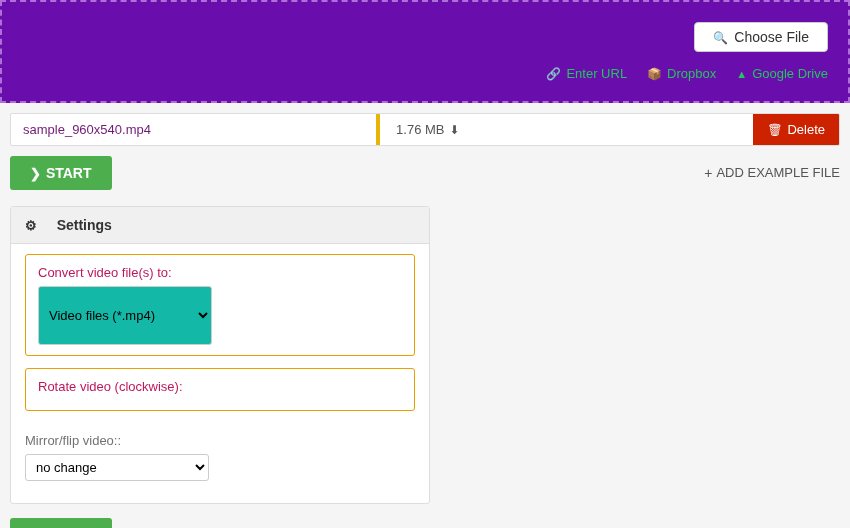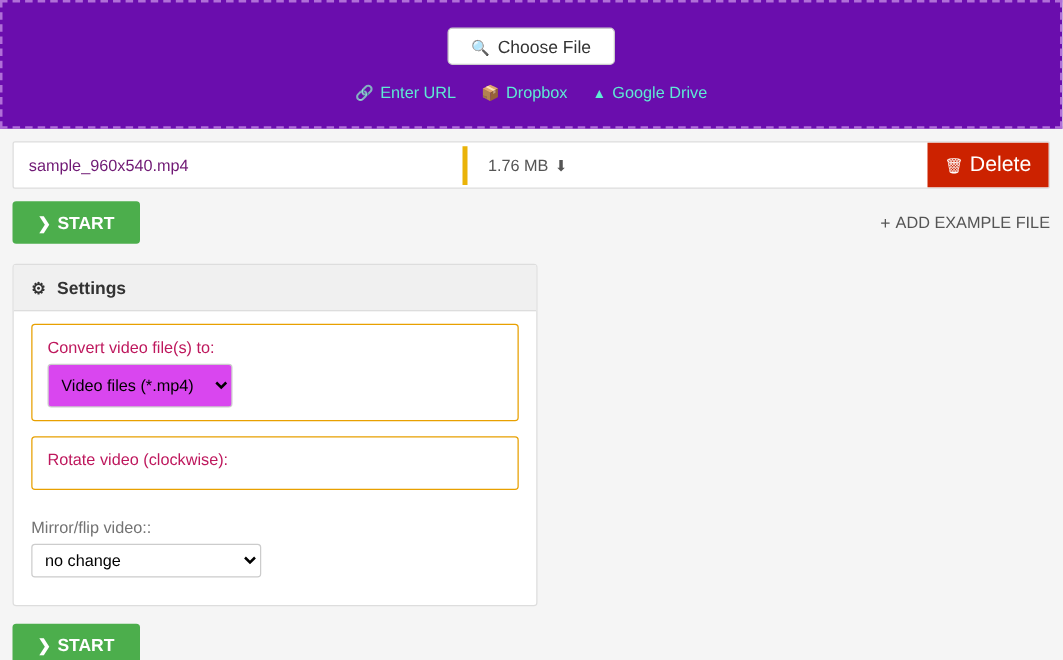--- a/index.html
+++ b/index.html
@@ -9,21 +9,21 @@
       background: #f5f5f5;
       color: #333;
     }
 
     .top-upload-area {
       background: #6a0dad;
       border: 2px dashed #b06fd8;
       padding: 20px;
       display: flex;
       flex-direction: column;
-      align-items: center;
+      align-items: flex-end;
       gap: 14px;
       margin: 0;
     }
 
     .choose-file-btn {
       background: #fff;
       color: #333;
       border: 1px solid #ccc;
       border-radius: 4px;
       padding: 6px 18px;
@@ -34,21 +34,21 @@
       gap: 6px;
     }
 
     .upload-options {
       display: flex;
       gap: 20px;
       align-items: center;
     }
 
     .upload-option-link {
-      color: #5eead4;
+      color: #22c55e;
       background: none;
       border: none;
       cursor: pointer;
       font-size: 13px;
       display: flex;
       align-items: center;
       gap: 5px;
       text-decoration: none;
     }
 
@@ -79,21 +79,21 @@
       align-items: center;
       gap: 5px;
     }
 
     .delete-btn {
       background: #cc2200;
       color: #fff;
       border: none;
       padding: 8px 14px;
       cursor: pointer;
-      font-size: 17px;
+      font-size: 13px;
       display: flex;
       align-items: center;
       gap: 5px;
     }
 
     .action-bar {
       display: flex;
       align-items: center;
       justify-content: space-between;
       margin: 10px 0 16px 0;
@@ -132,21 +132,21 @@
     }
 
     .settings-header {
       background: #f0f0f0;
       padding: 10px 14px;
       font-size: 14px;
       font-weight: bold;
       border-bottom: 1px solid #ddd;
       display: flex;
       align-items: center;
-      gap: 9px;
+      gap: 20px;
     }
 
     .settings-body {
       padding: 10px 14px;
     }
 
     .setting-group {
       border: 1px solid #e8a000;
       border-radius: 3px;
       padding: 10px 12px;
@@ -154,26 +154,26 @@
     }
 
     .setting-group label {
       display: block;
       font-size: 13px;
       margin-bottom: 6px;
       color: #be185d;
     }
 
     .setting-group select {
-      width: 148px;
-      padding: 8px 6px;
+      width: 174px;
+      padding: 20px 6px;
       font-size: 13px;
       border: 1px solid #ccc;
       border-radius: 3px;
-      background: #d946ef;
+      background: #14b8a6;
     }
 
     .setting-group-plain {
       padding: 10px 0 4px 0;
       margin-bottom: 8px;
     }
 
     .setting-group-plain label {
       display: block;
       font-size: 13px;

